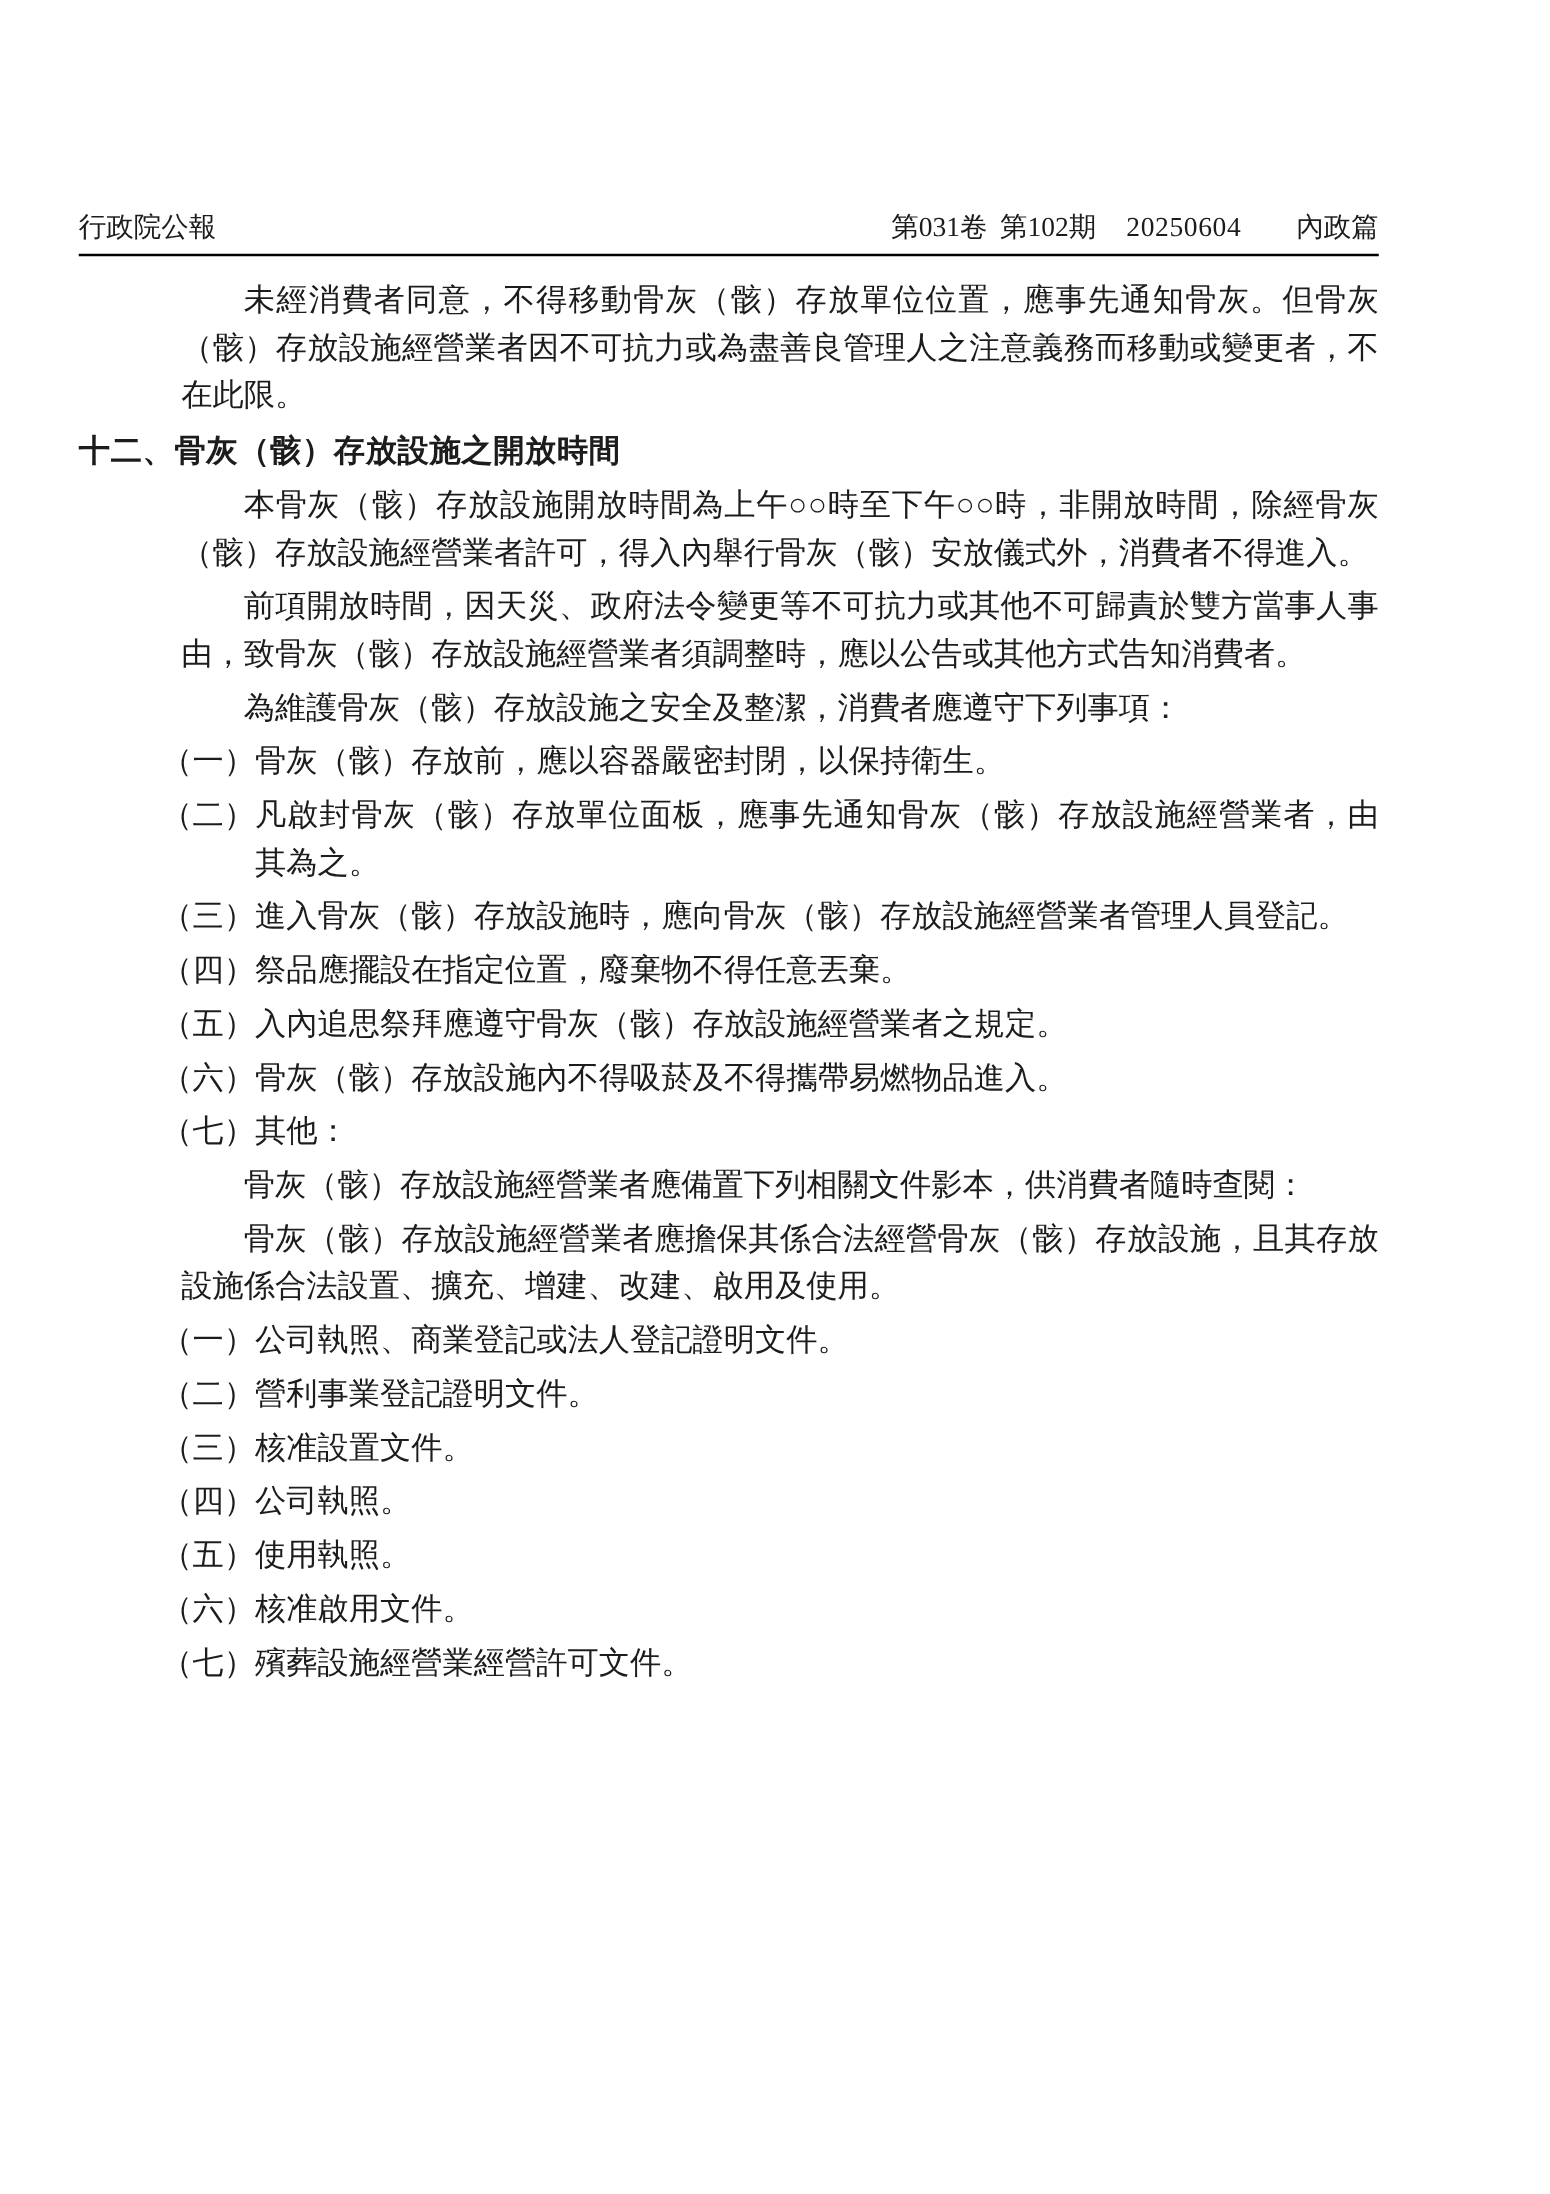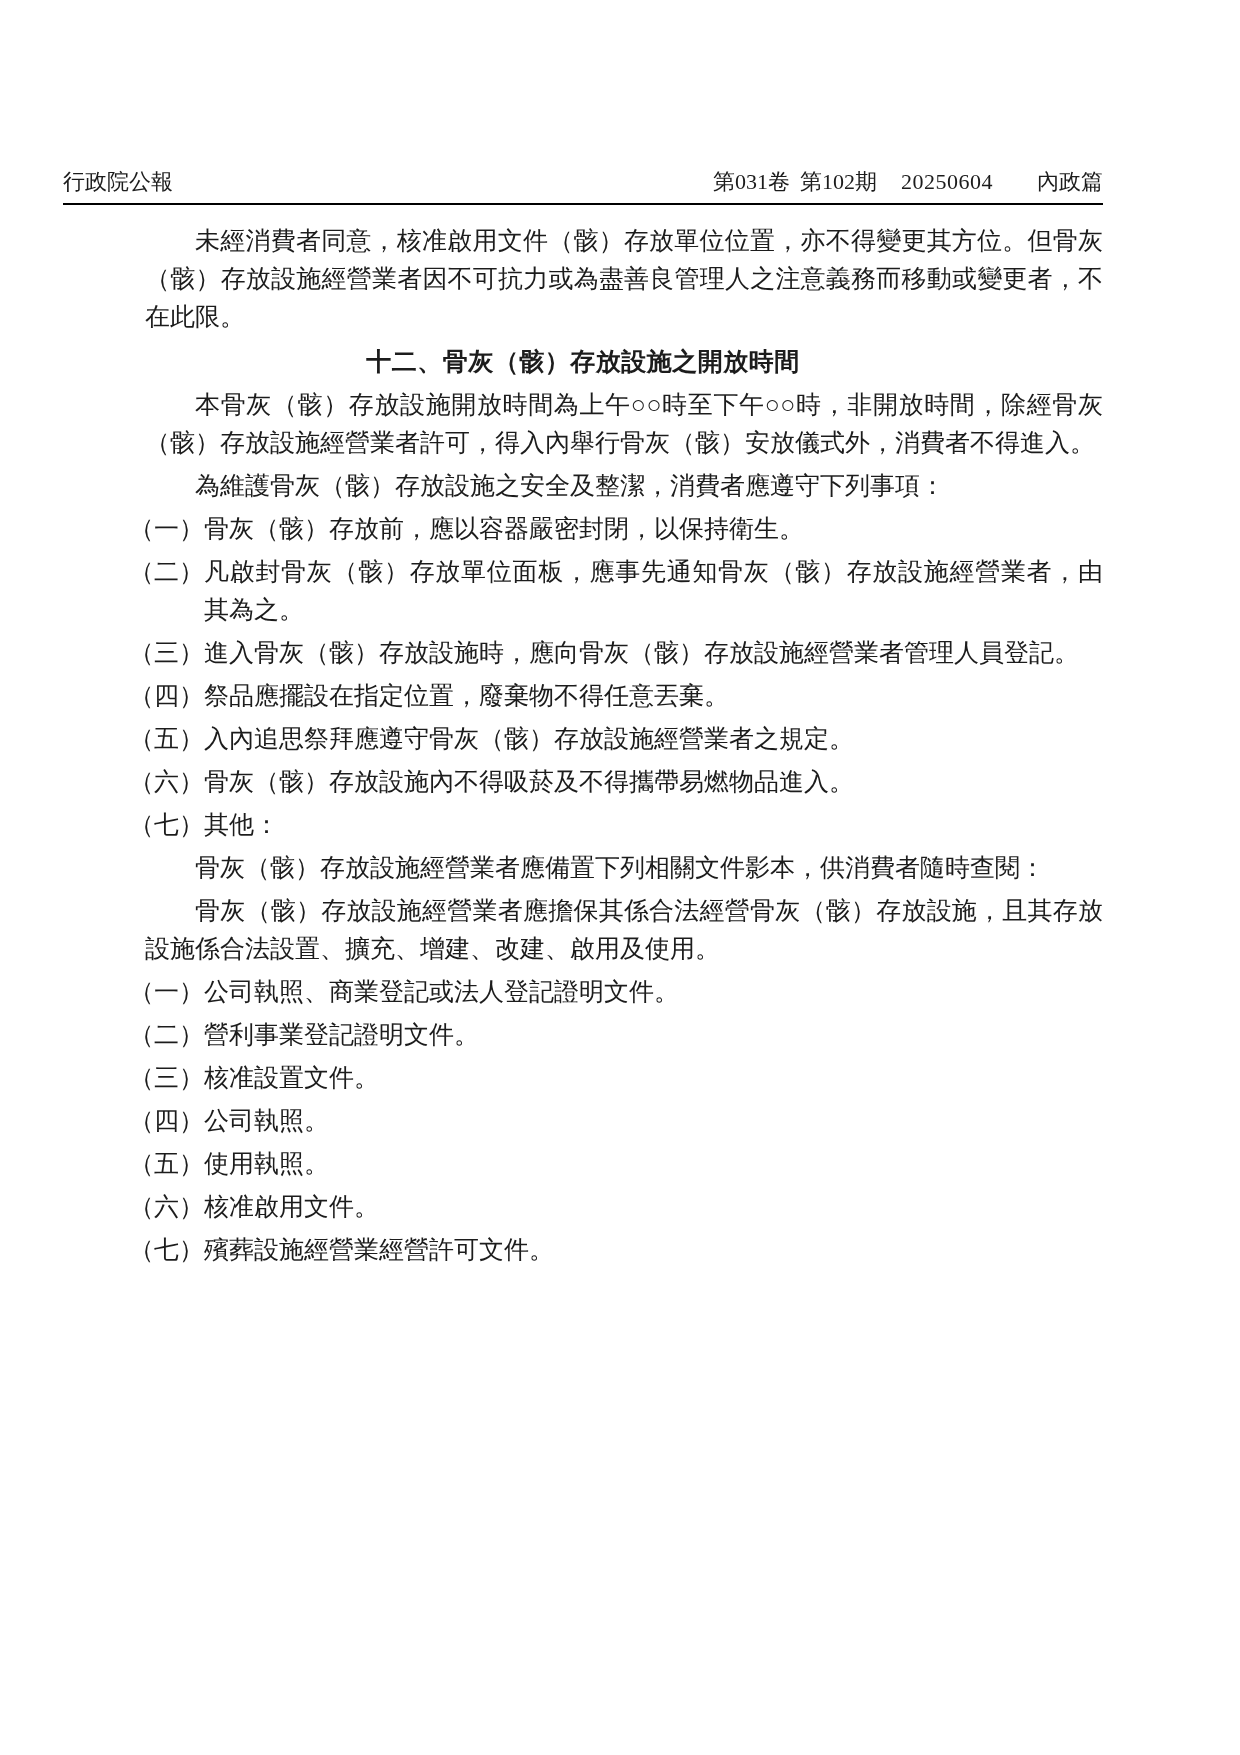--- a/index.html
+++ b/index.html
@@ -38,21 +38,21 @@
   .doc {
     padding-top: 12px;
     font-size: 25px;
     line-height: 38px;
     text-align: justify;
   }
   .section-heading {
     margin: 7px 0 0 0;
     font-size: 25px;
     font-weight: bold;
-    text-align: center;
+    text-align: left;
     letter-spacing: 0.5px;
   }
   .para {
     margin: 5px 0 0 82px;
     text-indent: 50px;
   }
   .li {
     display: flex;
     margin: 5px 0 0 66px;
   }
@@ -76,24 +76,25 @@
     <span class="header-right">
       <span class="volume">第031卷</span>
       <span class="issue">第102期</span>
       <span class="date">20250604</span>
       <span class="category">內政篇</span>
     </span>
   </div>
 
   <div class="doc">
 
-    <p class="para">未經消費者同意，核准啟用文件（骸）存放單位位置，亦不得變更其方位。但骨灰（骸）存放設施經營業者因不可抗力或為盡善良管理人之注意義務而移動或變更者，不在此限。</p>
+    <p class="para">未經消費者同意，不得移動骨灰（骸）存放單位位置，應事先通知骨灰。但骨灰（骸）存放設施經營業者因不可抗力或為盡善良管理人之注意義務而移動或變更者，不在此限。</p>
 
     <h2 class="section-heading"><span>十二、</span><span>骨灰（骸）存放設施之開放時間</span></h2>
     <p class="para">本骨灰（骸）存放設施開放時間為上午○○時至下午○○時，非開放時間，除經骨灰（骸）存放設施經營業者許可，得入內舉行骨灰（骸）安放儀式外，消費者不得進入。</p>
+    <p class="para">前項開放時間，因天災、政府法令變更等不可抗力或其他不可歸責於雙方當事人事由，致骨灰（骸）存放設施經營業者須調整時，應以公告或其他方式告知消費者。</p>
 
     <p class="para">為維護骨灰（骸）存放設施之安全及整潔，消費者應遵守下列事項：</p>
 
     <div class="li">
       <span class="li-marker">（一）</span>
       <span class="li-text">骨灰（骸）存放前，應以容器嚴密封閉，以保持衛生。</span>
     </div>
     <div class="li">
       <span class="li-marker">（二）</span>
       <span class="li-text">凡啟封骨灰（骸）存放單位面板，應事先通知骨灰（骸）存放設施經營業者，由其為之。</span>

